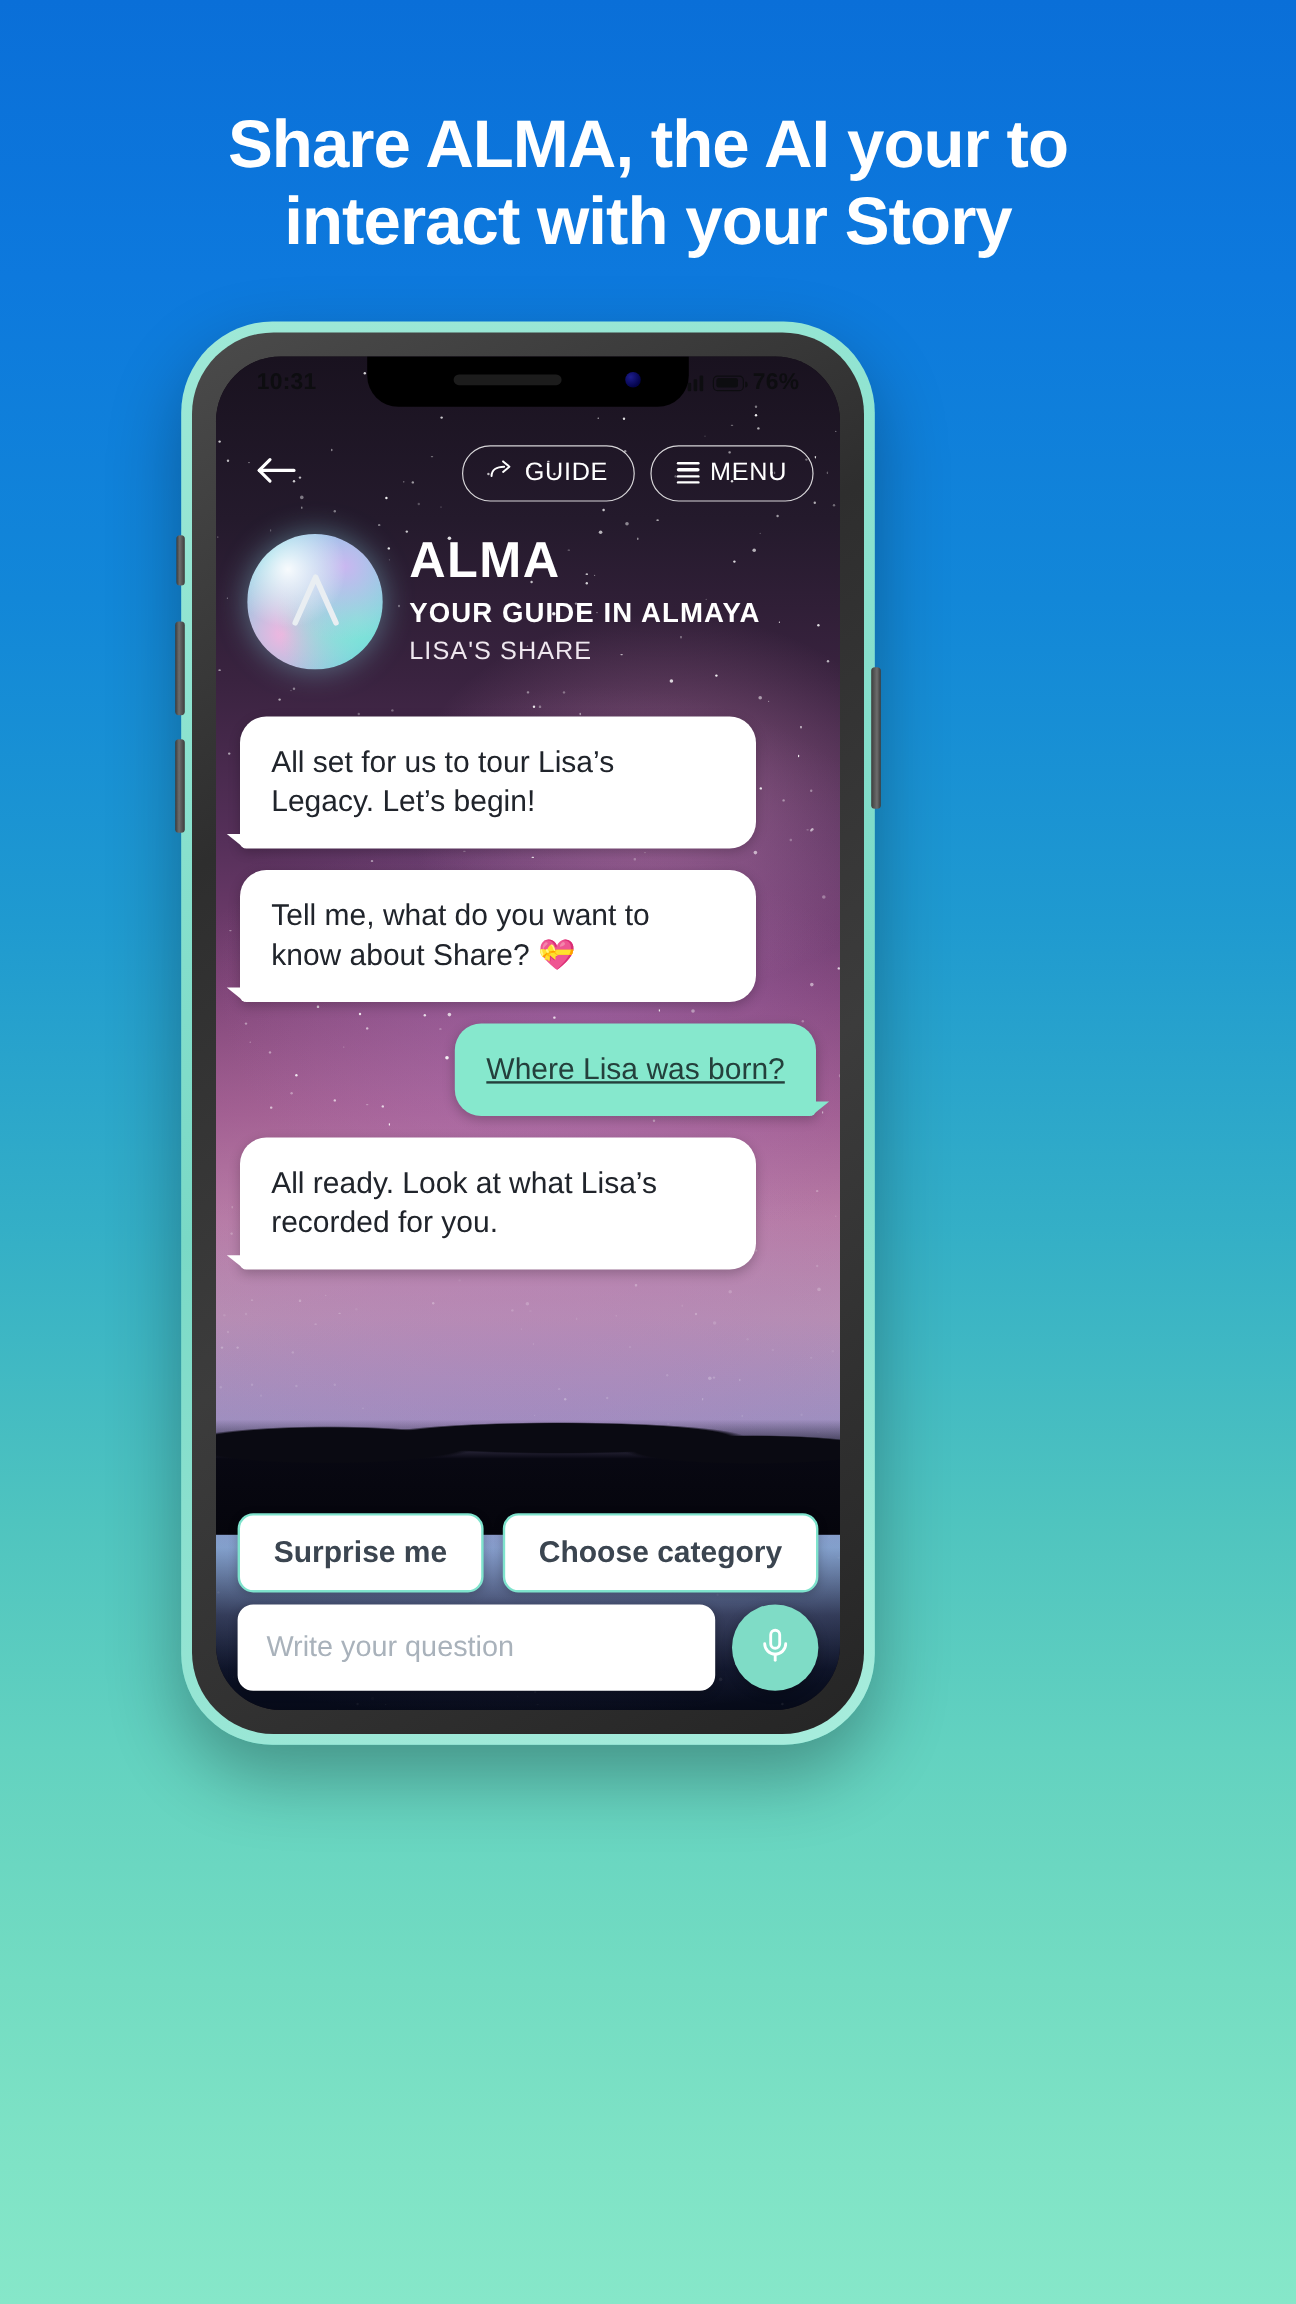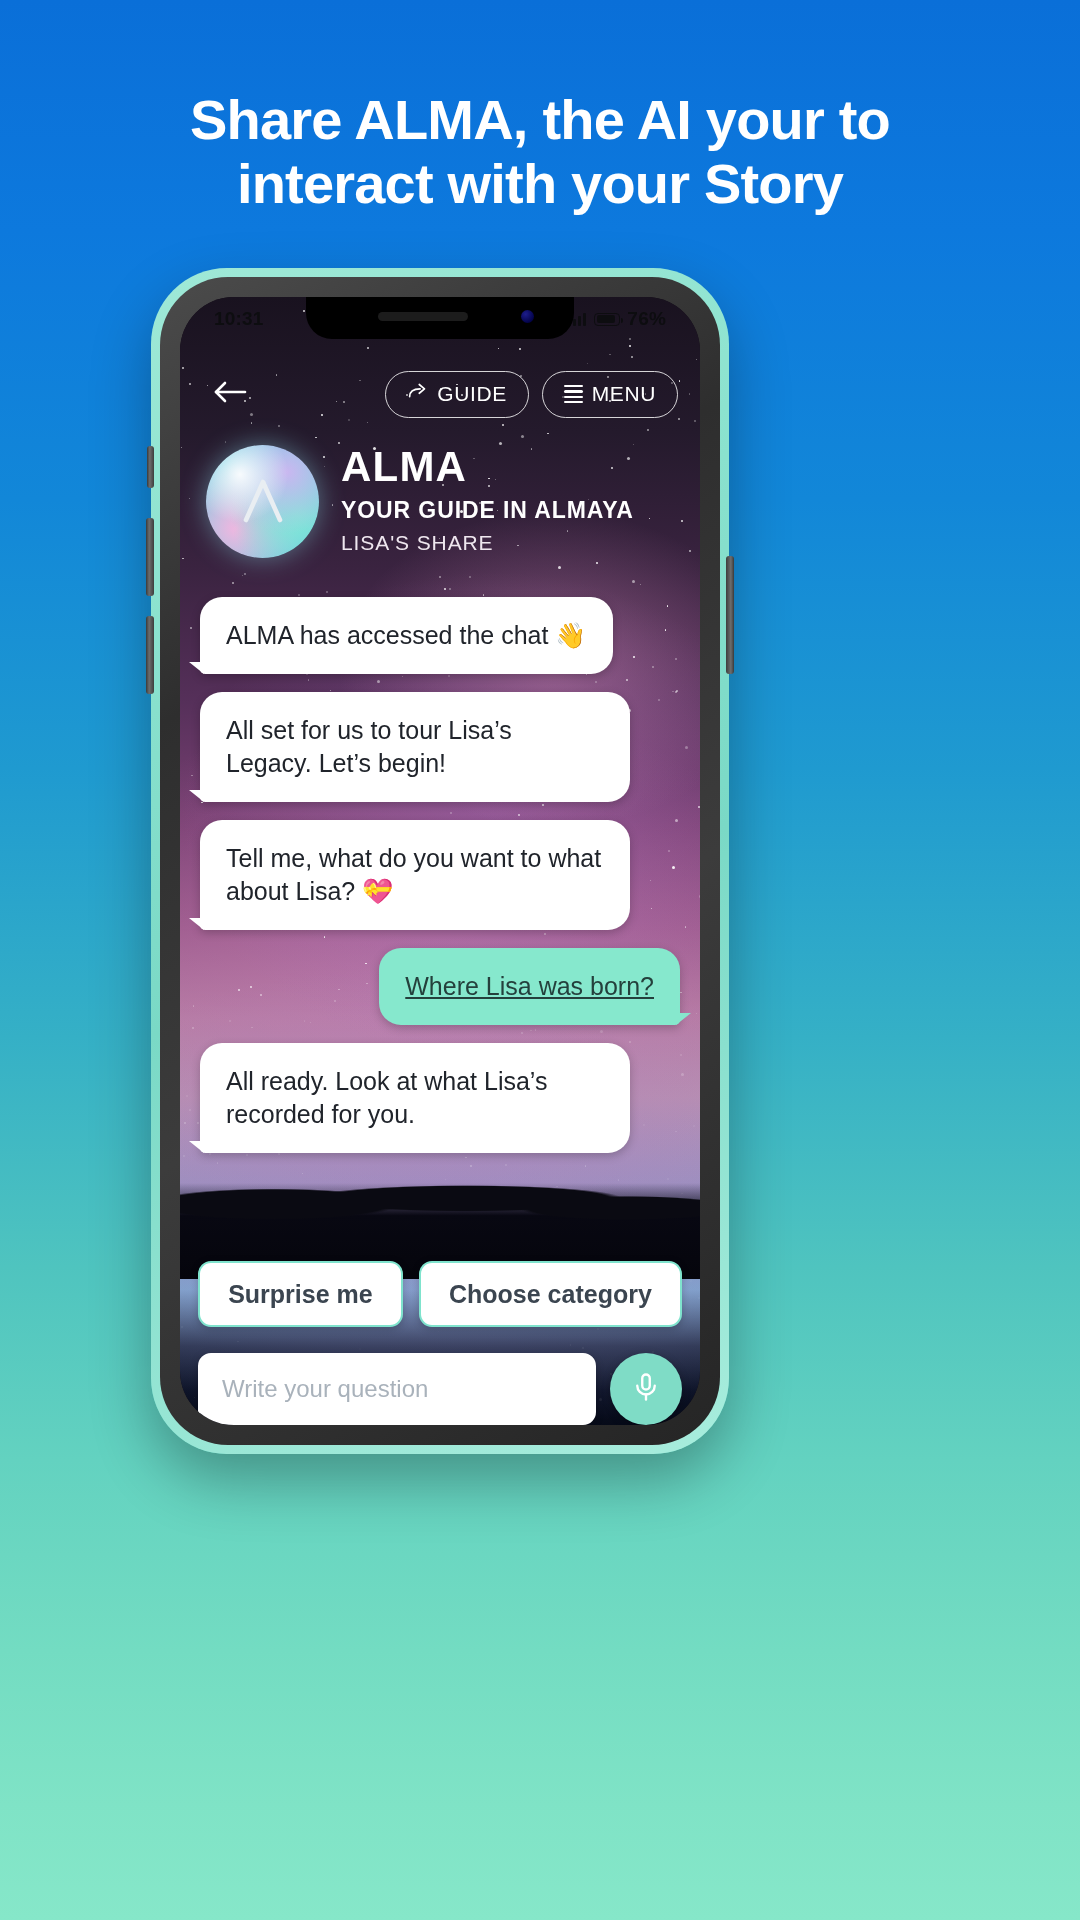--- a/index.html
+++ b/index.html
@@ -239,21 +239,21 @@
   }
   .qbtn {
     flex: 1 1 auto;
     height: 66px; border-radius: 13px;
     background: #ffffff; border: 2px solid #7fe3cd;
     display: flex; align-items: center; justify-content: center;
     font-size: 25px; font-weight: bold; color: #3b4550;
     box-shadow: 0 2px 8px rgba(0,0,0,.2);
   }
   .composer {
-    position: absolute; left: 18px; right: 18px; bottom: 0;
+    position: absolute; left: 18px; right: 18px; bottom: 16px;
     display: flex; align-items: center; gap: 14px; z-index: 5; justify-content: flex-end;
   }
   .input {
     flex: 1; height: 72px; border-radius: 13px;
     background: #ffffff; border: 2px solid #ffffff;
     display: flex; align-items: center; padding: 0 22px;
     font-size: 24px; color: #a9b2bb;
     box-shadow: 0 2px 8px rgba(0,0,0,.2);
   }
   .mic {
@@ -771,27 +771,24 @@
           </div>
           <div class="prof-text">
             <div class="prof-name">ALMA</div>
             <div class="prof-sub">YOUR GUIDE IN ALMAYA</div>
             <div class="prof-owner">LISA'S SHARE</div>
           </div>
         </div>
 
         <div class="chat">
           <div class="row">
-            <div class="bubble in">ALMA has accessed the chat 👋</div>
+            <div class="bubble in">All set for us to tour Lisa’s Legacy. Let’s begin!</div>
           </div>
           <div class="row">
-            <div class="bubble in">All set for us to tour Lisa’s Legacy. Let’s begin!</div>
-          </div>
-          <div class="row">
-            <div class="bubble in">Tell me, what do you want to what about Lisa? 💝</div>
+            <div class="bubble in">Tell me, what do you want to know about Share? 💝</div>
           </div>
           <div class="row right">
             <div class="bubble out">Where Lisa was born?</div>
           </div>
           <div class="row">
             <div class="bubble in">All ready. Look at what Lisa’s recorded for you.</div>
           </div>
         </div>
 
         <div class="quick">

